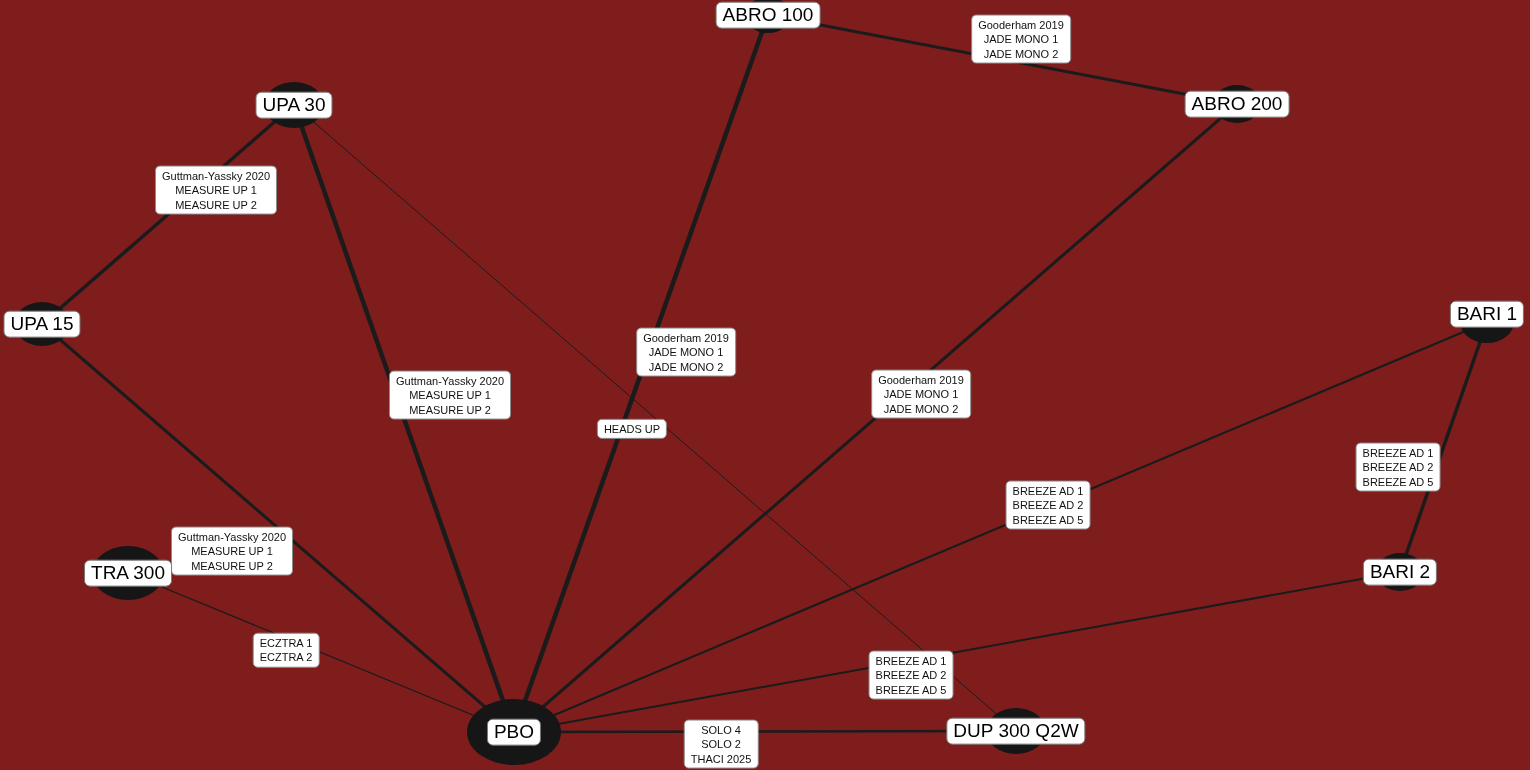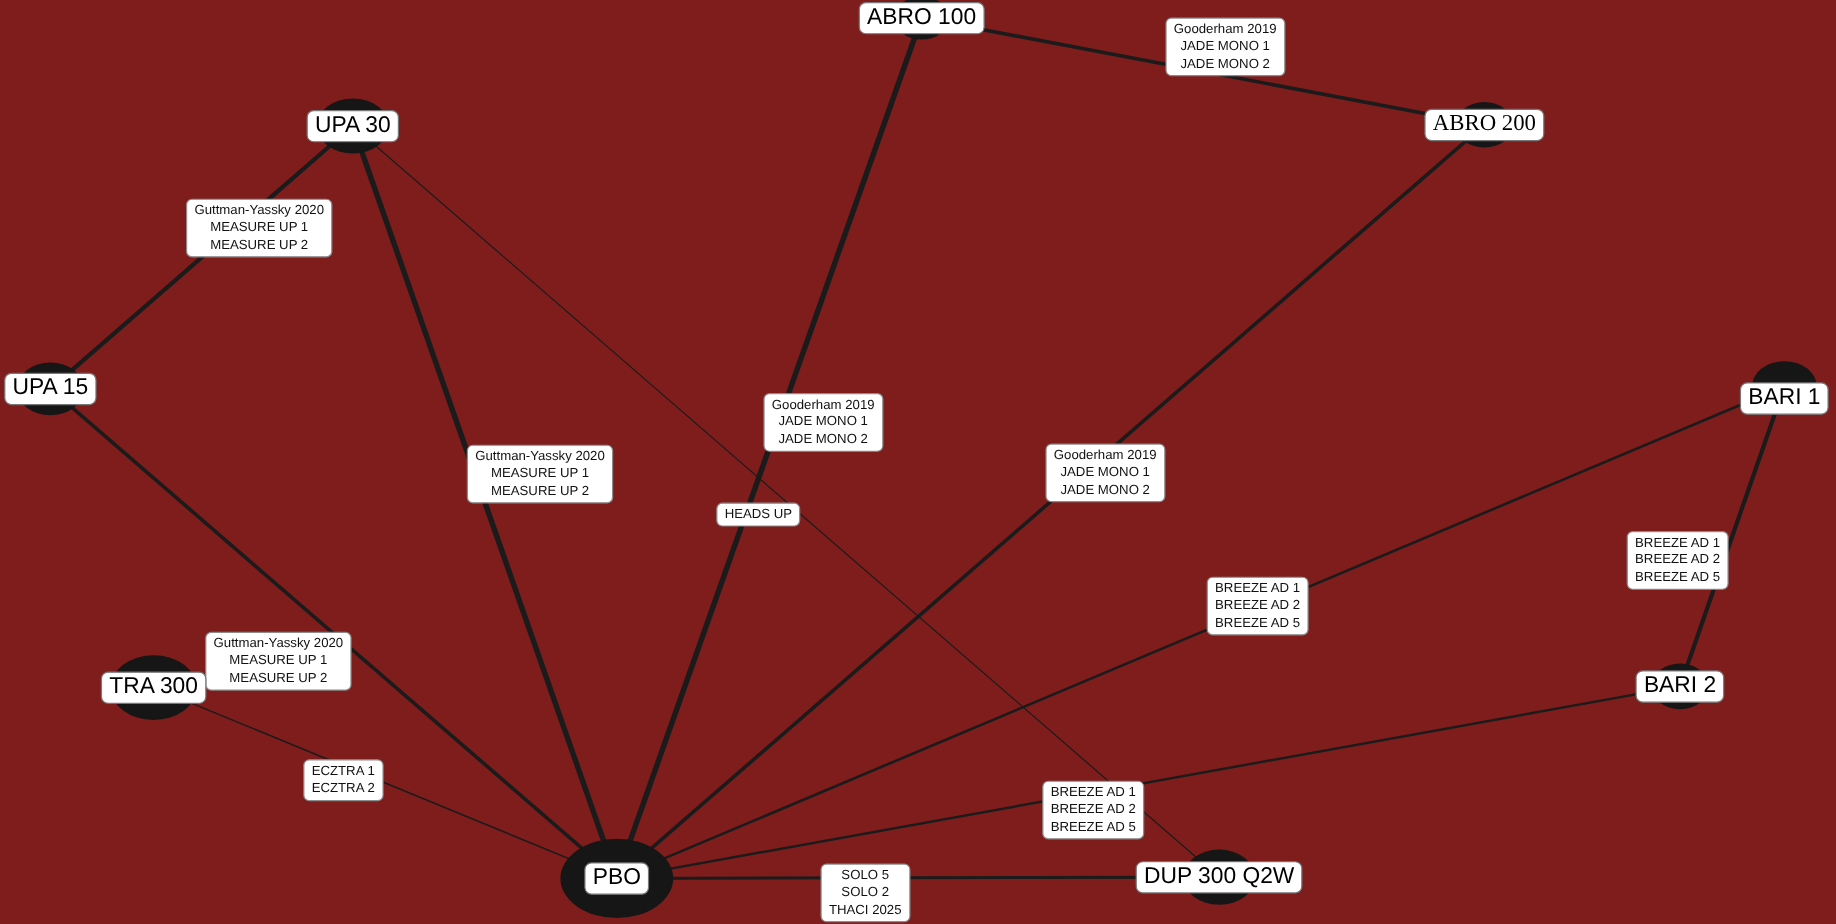--- a/index.html
+++ b/index.html
@@ -94,26 +94,26 @@
     <div class="edge-label" style="left: 911px; top: 675px;">
       <div>BREEZE AD 1</div>
       <div>BREEZE AD 2</div>
       <div>BREEZE AD 5</div>
     </div>
     <div class="edge-label" style="left: 286px; top: 650px;">
       <div>ECZTRA 1</div>
       <div>ECZTRA 2</div>
     </div>
     <div class="edge-label" style="left: 721px; top: 744px;">
-      <div>SOLO 5</div>
+      <div>SOLO 4</div>
       <div>SOLO 2</div>
       <div>THACI 2025</div>
     </div>
     <div class="node-label" style="left: 768px; top: 15px;">ABRO 100</div>
-    <div class="node-label" style="left: 1237px; top: 104px; font-family: Liberation Serif, serif;">ABRO 200</div>
+    <div class="node-label" style="left: 1237px; top: 104px;">ABRO 200</div>
     <div class="node-label" style="left: 294px; top: 105px;">UPA 30</div>
     <div class="node-label" style="left: 42px; top: 324px;">UPA 15</div>
-    <div class="node-label" style="left: 1487px; top: 332px;">BARI 1</div>
+    <div class="node-label" style="left: 1487px; top: 314px;">BARI 1</div>
     <div class="node-label" style="left: 1400px; top: 572px;">BARI 2</div>
     <div class="node-label" style="left: 128px; top: 573px;">TRA 300</div>
     <div class="node-label" style="left: 514px; top: 732px;">PBO</div>
     <div class="node-label" style="left: 1016px; top: 731px;">DUP 300 Q2W</div>
   </div>
 
 </body></html>

